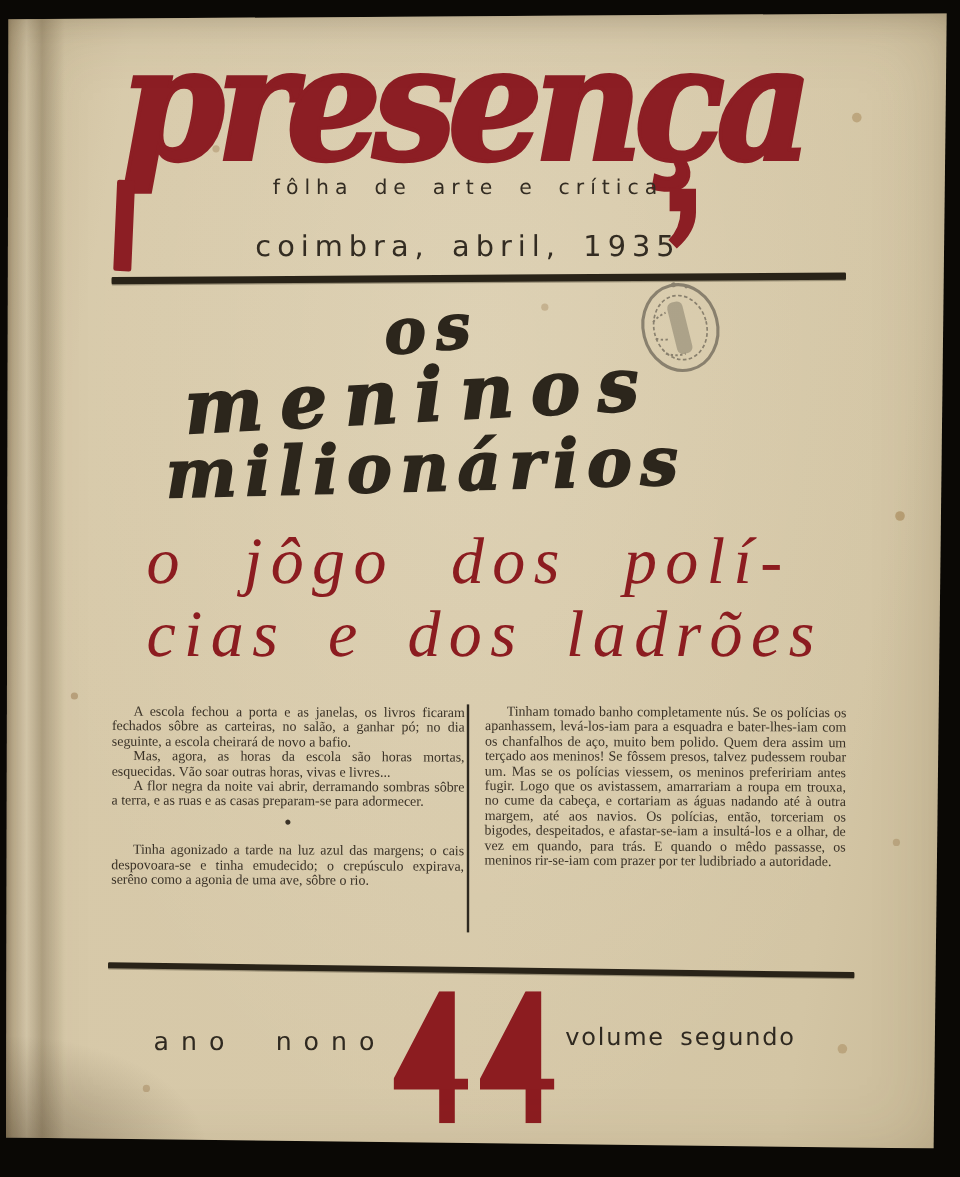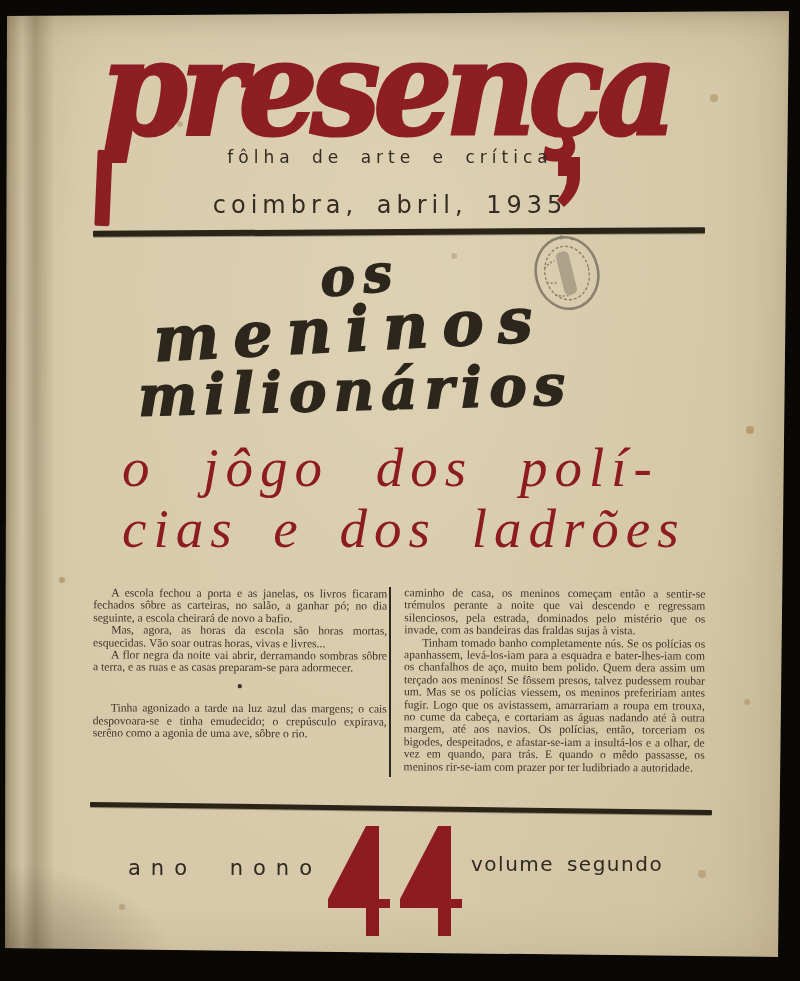--- a/index.html
+++ b/index.html
@@ -159,21 +159,20 @@
 
     <div class="col col-left">
       <p>A escola fechou a porta e as janelas, os livros ficaram fechados sôbre as carteiras, no salão, a ganhar pó; no dia seguinte, a escola cheirará de novo a bafio.</p>
       <p>Mas, agora, as horas da escola são horas mortas, esquecidas.  Vão soar outras horas, vivas e livres...</p>
       <p>A flor negra da noite vai abrir, derramando sombras sôbre a terra, e as ruas e as casas preparam-se para adormecer.</p>
       <div class="bullet-sep">●</div>
       <p>Tinha agonizado a tarde na luz azul das margens; o cais despovoara-se e tinha emudecido; o crepúsculo expirava, serêno como a agonia de uma ave, sôbre o rio.</p>
     </div>
     <div class="divider"></div>
     <div class="col col-right">
-      <p class="noindent">caminho de casa, os meninos começam então a sentir-se trémulos perante a noite que vai descendo e regressam silenciosos, pela estrada, dominados pelo mistério que os invade, com as bandeiras das fraldas sujas à vista.</p>
       <p>Tinham tomado banho completamente nús.  Se os polícias os apanhassem, levá-los-iam para a esquadra e bater-lhes-iam com os chanfalhos de aço, muito bem polido.  Quem dera assim um terçado aos meninos!  Se fôssem presos, talvez pudessem roubar um.  Mas se os polícias viessem, os meninos prefeririam antes fugir.  Logo que os avistassem, amarrariam a roupa em trouxa, no cume da cabeça, e cortariam as águas nadando até à outra margem, até aos navios.  Os polícias, então, torceriam os bigodes, despeitados, e afastar-se-iam a insultá-los e a olhar, de vez em quando, para trás.  E quando o mêdo passasse, os meninos rir-se-iam com prazer por ter ludibriado a autoridade.</p>
     </div>
 
     <div class="rule rule-bottom"></div>
 
     <div class="footer-label ano">ano nono</div>
     <svg class="num44" width="134" height="110" viewBox="0 0 134 110">
       <g fill="#8c1c20">
         <polygon points="38,0 51,0 51,73 62,73 62,82 51,82 51,110 38,110 38,82 0,82 0,73"></polygon>
         <polygon transform="translate(72,0)" points="38,0 51,0 51,73 62,73 62,82 51,82 51,110 38,110 38,82 0,82 0,73"></polygon>

